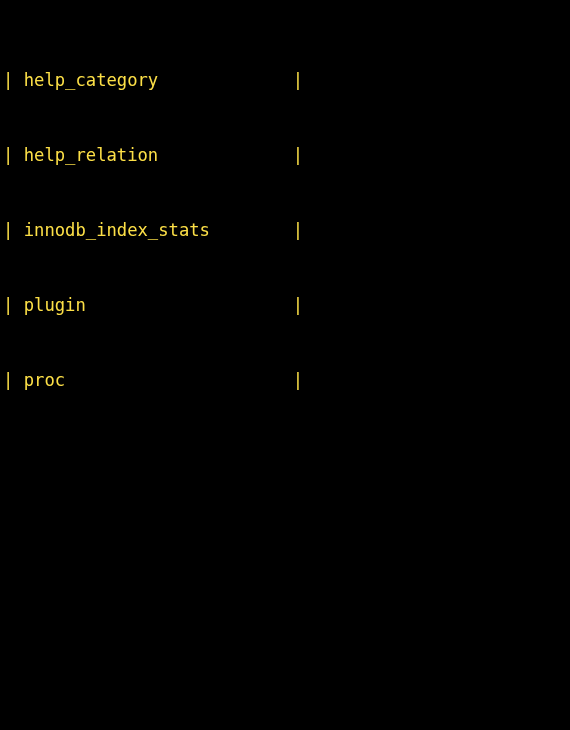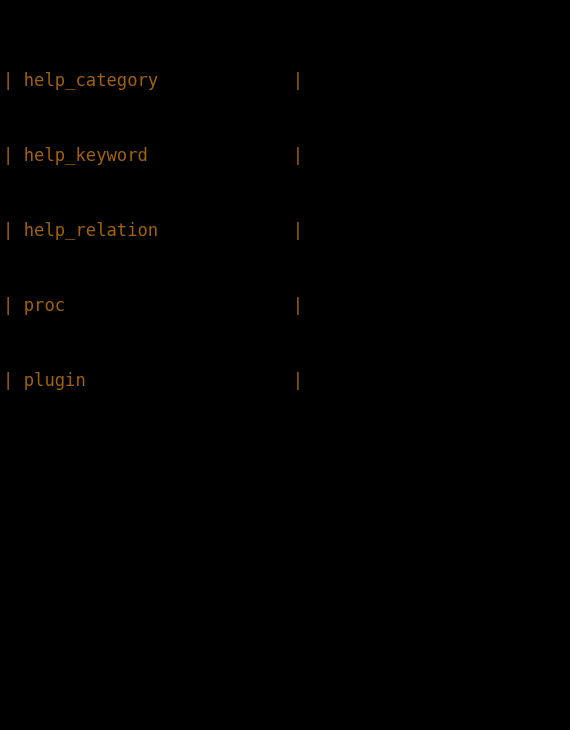--- a/index.html
+++ b/index.html
@@ -32,35 +32,35 @@
   #screen {
     position: absolute;
     left: 3px;
     top: -7px;
     white-space: pre;
   }
 
   .line {
     height: 25px;
     white-space: pre;
-    color: #a16207;
+    color: #fde047;
     font-family: "DejaVu Sans Mono", monospace;
   }
 </style>
 </head>
 <body>
 
 <div id="terminal">
   <div id="screen">
 
     <div class="line">| help_category             |</div>
-    <div class="line">| help_keyword              |</div>
     <div class="line">| help_relation             |</div>
+    <div class="line">| innodb_index_stats        |</div>
+    <div class="line">| plugin                    |</div>
     <div class="line">| proc                      |</div>
-    <div class="line">| plugin                    |</div>
     
     
     
     
     
     
     
     
     
     

